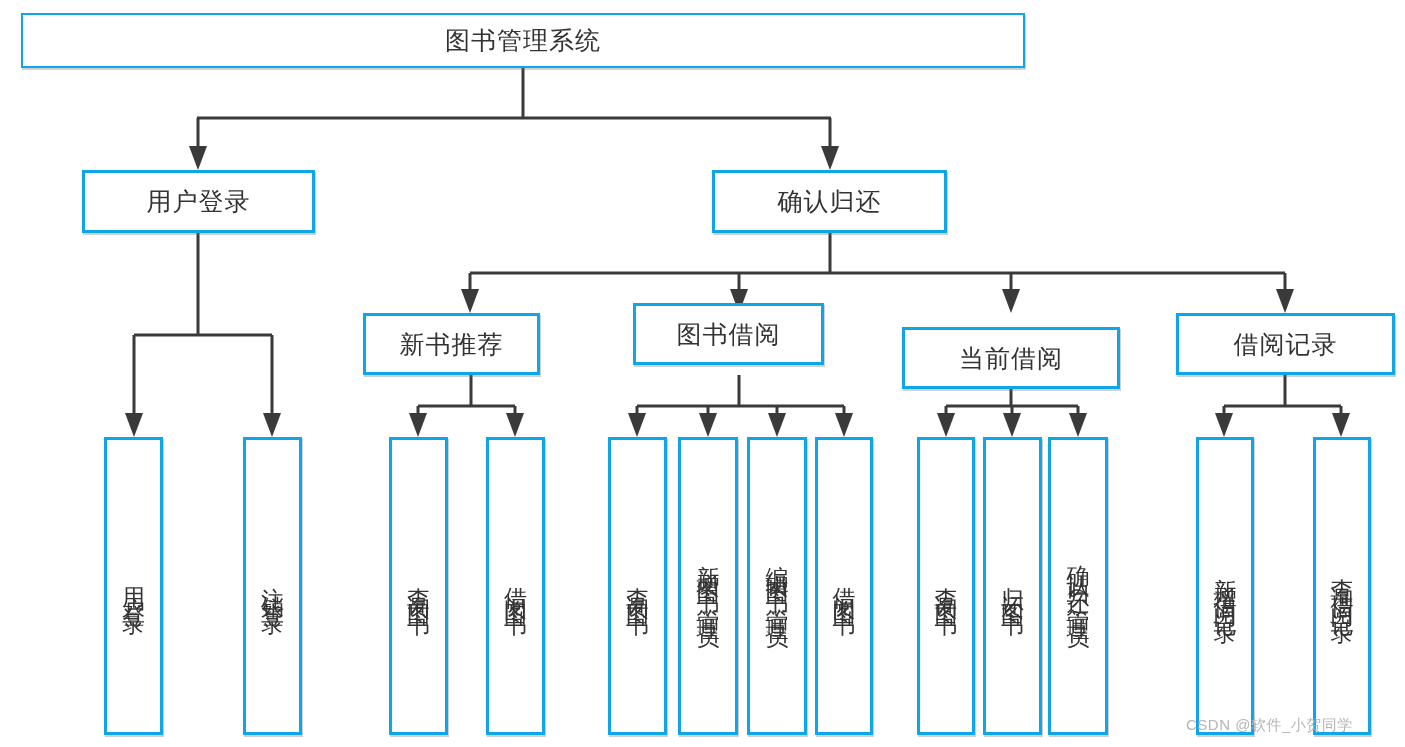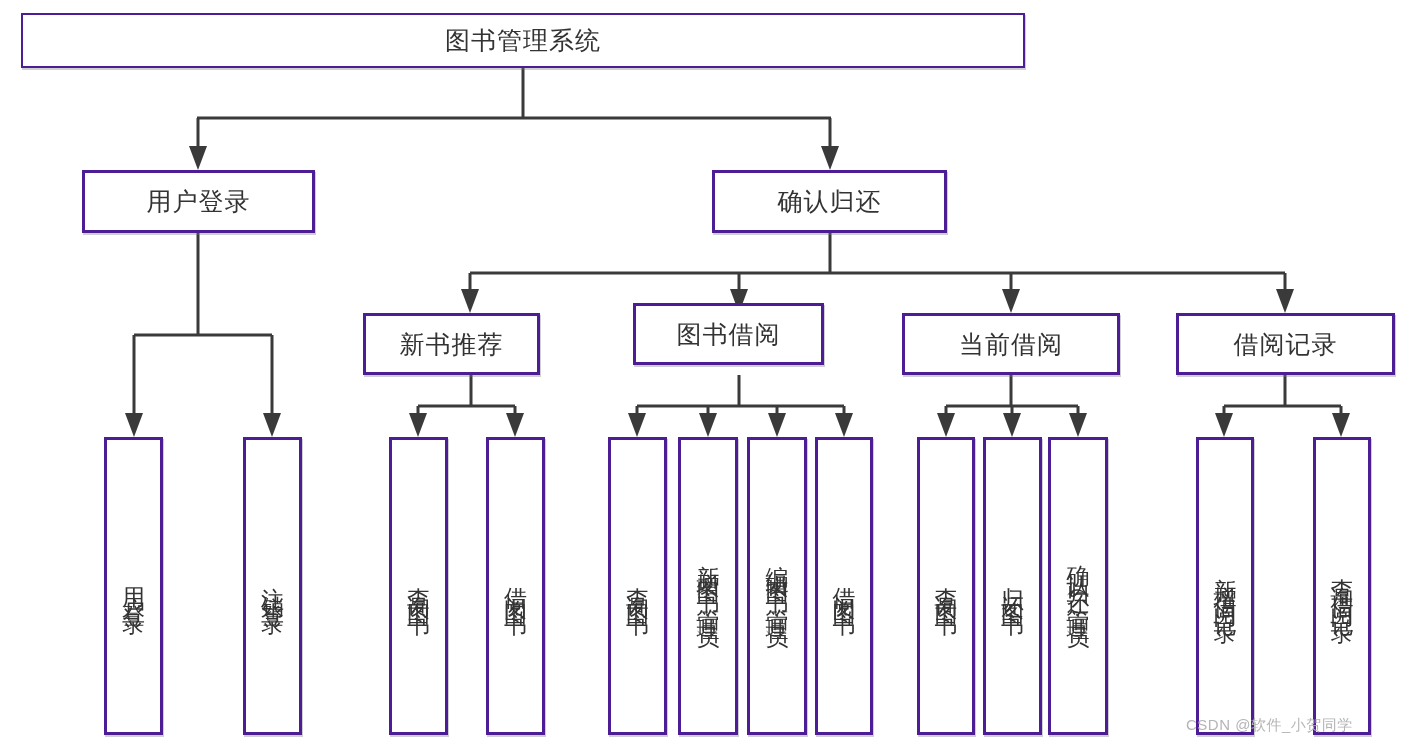--- a/index.html
+++ b/index.html
@@ -20,21 +20,21 @@
   .wires {
     position: absolute;
     left: 0;
     top: 0;
     z-index: 1;
   }
   .node {
     position: absolute;
     box-sizing: border-box;
     background: #ffffff;
-    border: 3px solid #4c1d95;
+    border: 3px solid #0ea5e9;
     box-shadow: 1px 2px 0 rgba(120,120,120,0.35);
     display: flex;
     align-items: center;
     justify-content: center;
     z-index: 2;
     color: #333333;
   }
   .node.root-box { border-width: 2.5px; }
   .node.h .lbl {
     font-size: 25px;
@@ -110,21 +110,21 @@
   <div class="node h" style="left:712px;top:170px;width:235px;height:63px">
     <span class="lbl">确认归还</span>
   </div>
 
   <div class="node h" style="left:363px;top:313px;width:177px;height:62px">
     <span class="lbl">新书推荐</span>
   </div>
   <div class="node h" style="left:633px;top:303px;width:191px;height:62px">
     <span class="lbl">图书借阅</span>
   </div>
-  <div class="node h" style="left:902px;top:313px;width:218px;height:62px">
+  <div class="node h" style="left:902px;top:327px;width:218px;height:62px">
     <span class="lbl">当前借阅</span>
   </div>
   <div class="node h" style="left:1176px;top:313px;width:219px;height:62px">
     <span class="lbl">借阅记录</span>
   </div>
 
   <div class="node leaf" style="left:104px;top:437px;width:59px;height:298px">
     <span class="lbl">用户登录</span>
   </div>
   <div class="node leaf" style="left:243px;top:437px;width:59px;height:298px">

